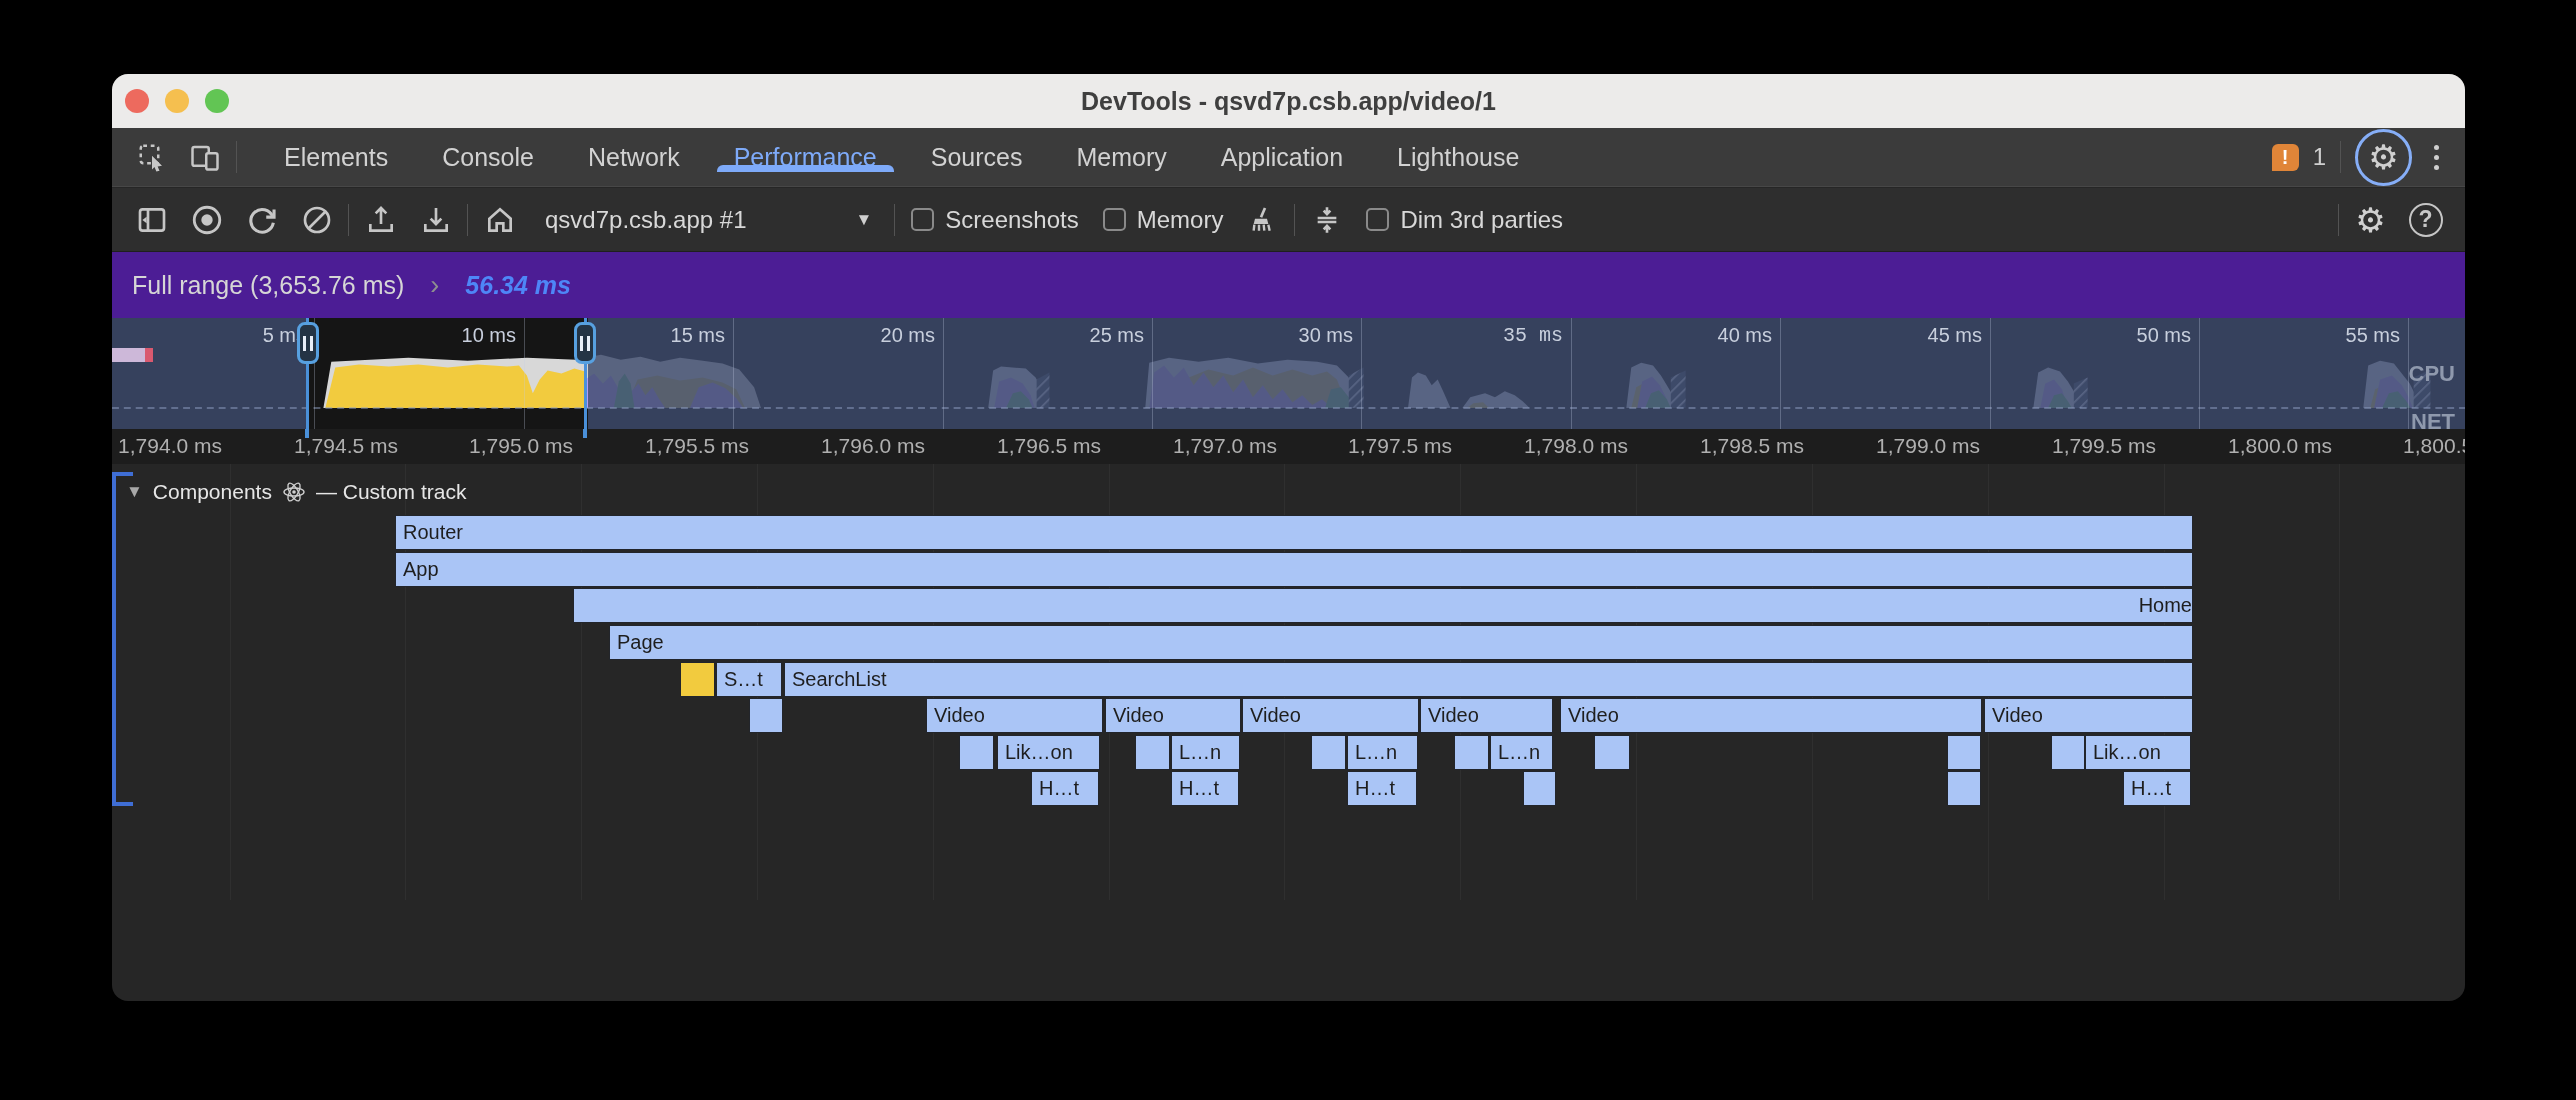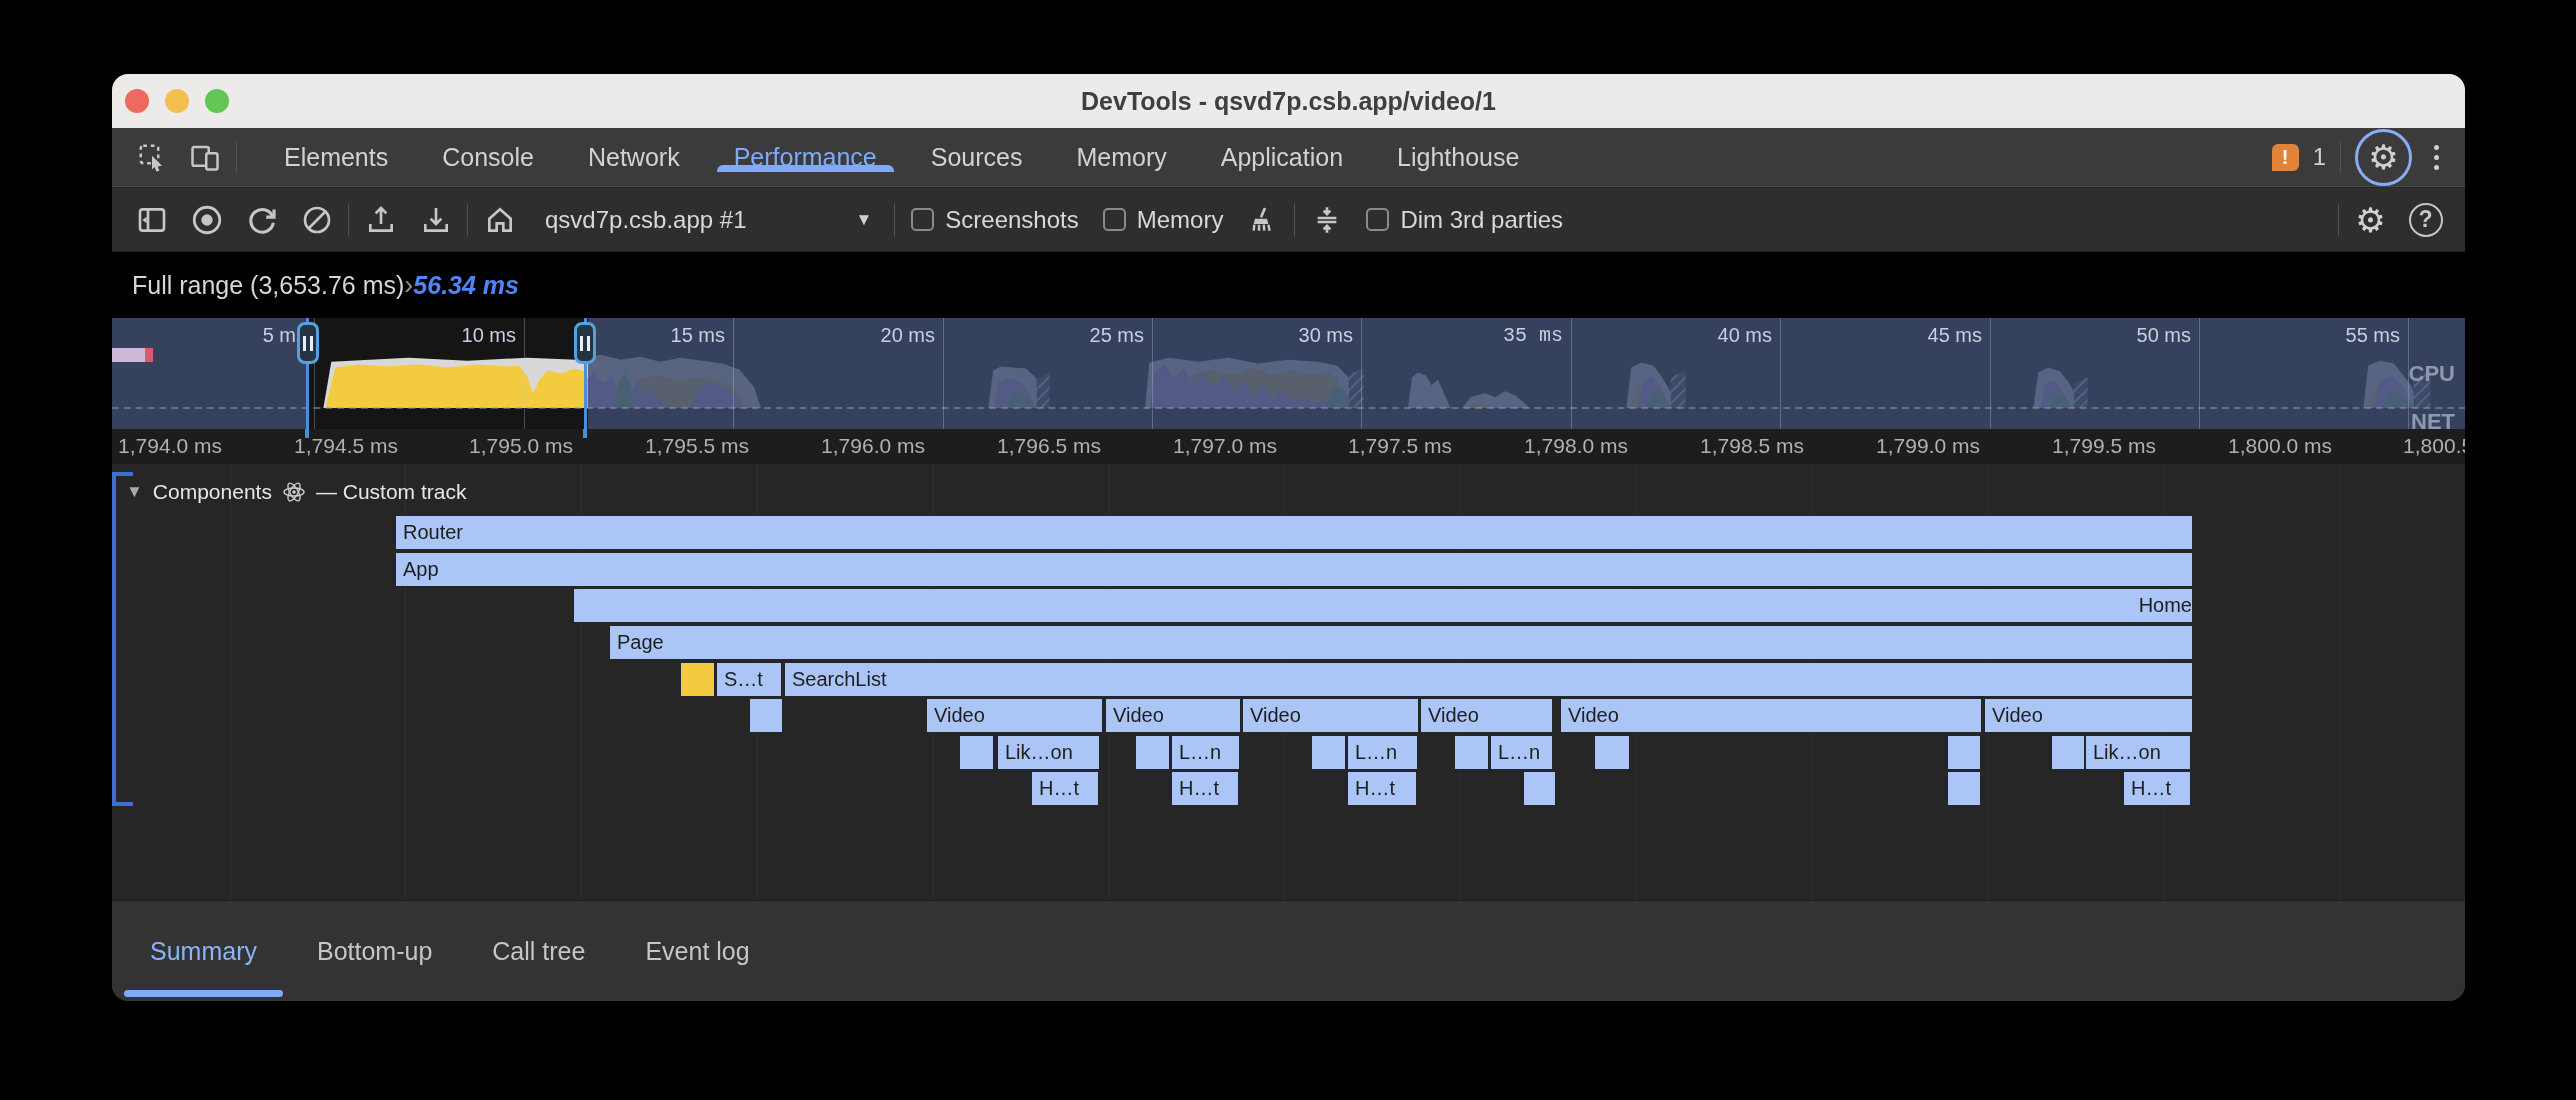--- a/index.html
+++ b/index.html
@@ -34,21 +34,21 @@
   
   .toolbar { position:absolute; left:0; top:114px; width:100%; height:64px; background:#2e2e2e; display:flex; align-items:center; gap:8px; padding:0 16px; border-bottom:1px solid #1f1f1f; }
   .toolbar .icon-btn { width:47px; height:47px; }
   .target-select { display:flex; align-items:center; gap:109px; padding:0 14px; color:#d8d8d8; font-size:24px; }
   .caret { font-size:17px; color:#cfcfcf; }
   .check { display:flex; align-items:center; gap:11px; padding:0 8px; color:#d8d8d8; font-size:24px; }
   .checkbox { width:23px; height:23px; border:2px solid #8a8a8a; border-radius:5px; background:transparent; }
   .spacer { flex:1; }
   .help-circle { width:34px; height:34px; border:2.5px solid #c6c6c6; border-radius:50%; color:#c6c6c6; font-size:23px; font-weight:bold; display:flex; align-items:center; justify-content:center; }
   
-  .range-row { position:absolute; left:0; top:178px; width:100%; height:66px; background:#000000; display:flex; align-items:center; padding-left:20px; font-size:25px; }
+  .range-row { position:absolute; left:0; top:178px; width:100%; height:66px; background:#4c1d95; display:flex; align-items:center; gap:26px; padding-left:20px; font-size:25px; }
   .range-full { color:#d6d6d6; }
   .range-sep { color:#8f8f8f; font-size:27px; }
   .range-sel { color:#4e86f7; font-weight:bold;font-style:italic; }
   
   .minimap { position:absolute; left:0; top:244px; width:100%; height:111px; background:#151515; overflow:hidden; }
   .mm-label { position:absolute; top:6px; width:148px; text-align:right; font-size:20px; color:#c8cfdd; }
   .mm-grid { position:absolute; top:0; width:1px; height:111px; background:rgba(195,205,230,.30); }
   .dim { position:absolute; top:0; height:111px; background:rgba(62,76,110,.82); }
   .mm-handle-line { position:absolute; top:0; width:3px; height:111px; background:#4a90d9; }
   .mm-grip { position:absolute; top:4px; width:22px; height:42px; border:3px solid #57a0e0; border-radius:8px; background:#243445; display:flex; align-items:center; justify-content:center; gap:4px; }
@@ -402,21 +402,15 @@
         <div class="bar" style="left:1973px; top:271px; width:106px;">Lik…on</div>
         <div class="bar" style="left:919px; top:307px; width:68px;">H…t</div>
         <div class="bar" style="left:1059px; top:307px; width:68px;">H…t</div>
         <div class="bar" style="left:1235px; top:307px; width:70px;">H…t</div>
         <div class="bar" style="left:1411px; top:307px; width:33px;"></div>
         <div class="bar" style="left:1835px; top:307px; width:34px;"></div>
         <div class="bar" style="left:2011px; top:307px; width:68px;">H…t</div>
       </div>
   </div>
 
-  <div class="bottom-bar">
-    <div class="btab active">Summary</div>
-    <div class="btab">Bottom-up</div>
-    <div class="btab">Call tree</div>
-    <div class="btab">Event log</div>
-  </div>
 
 </div>
 
 
 </body></html>

